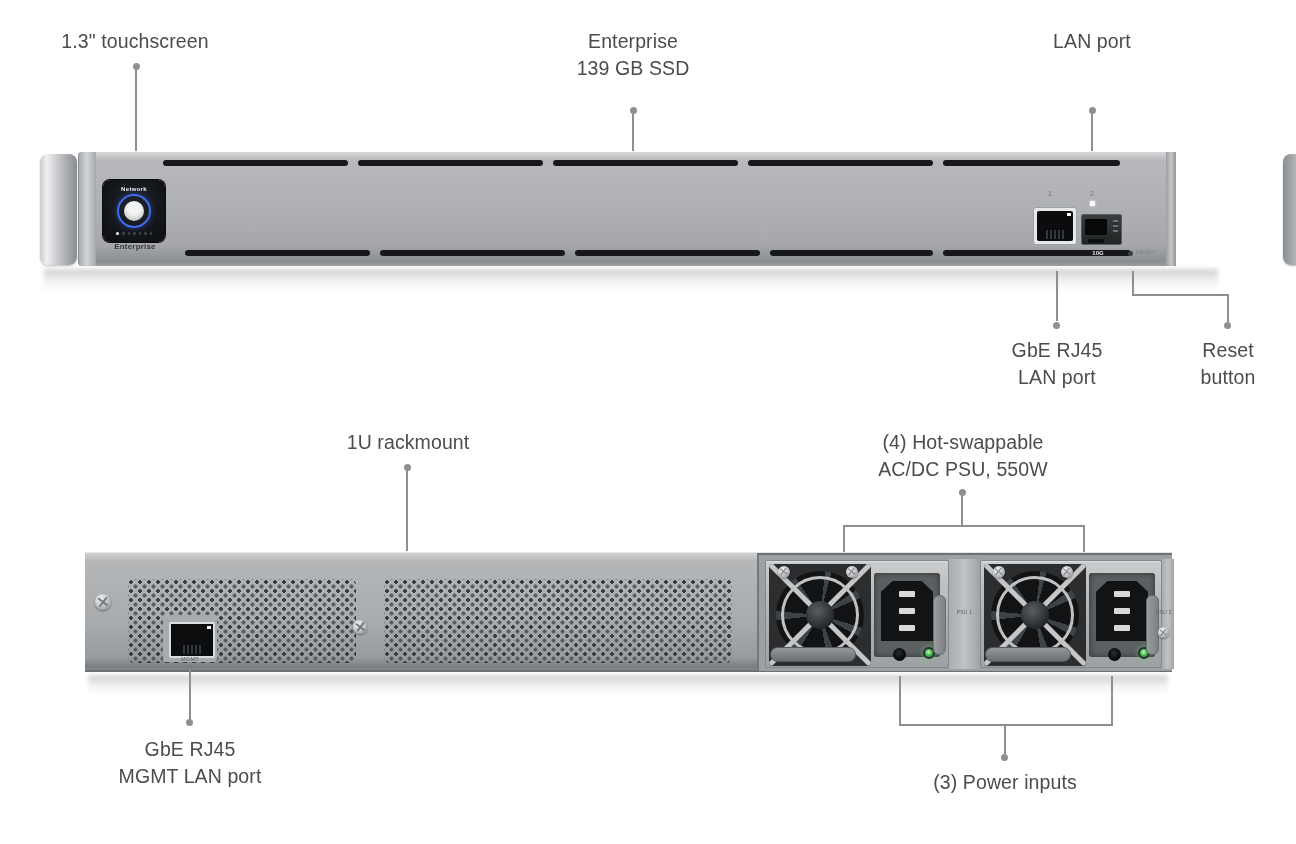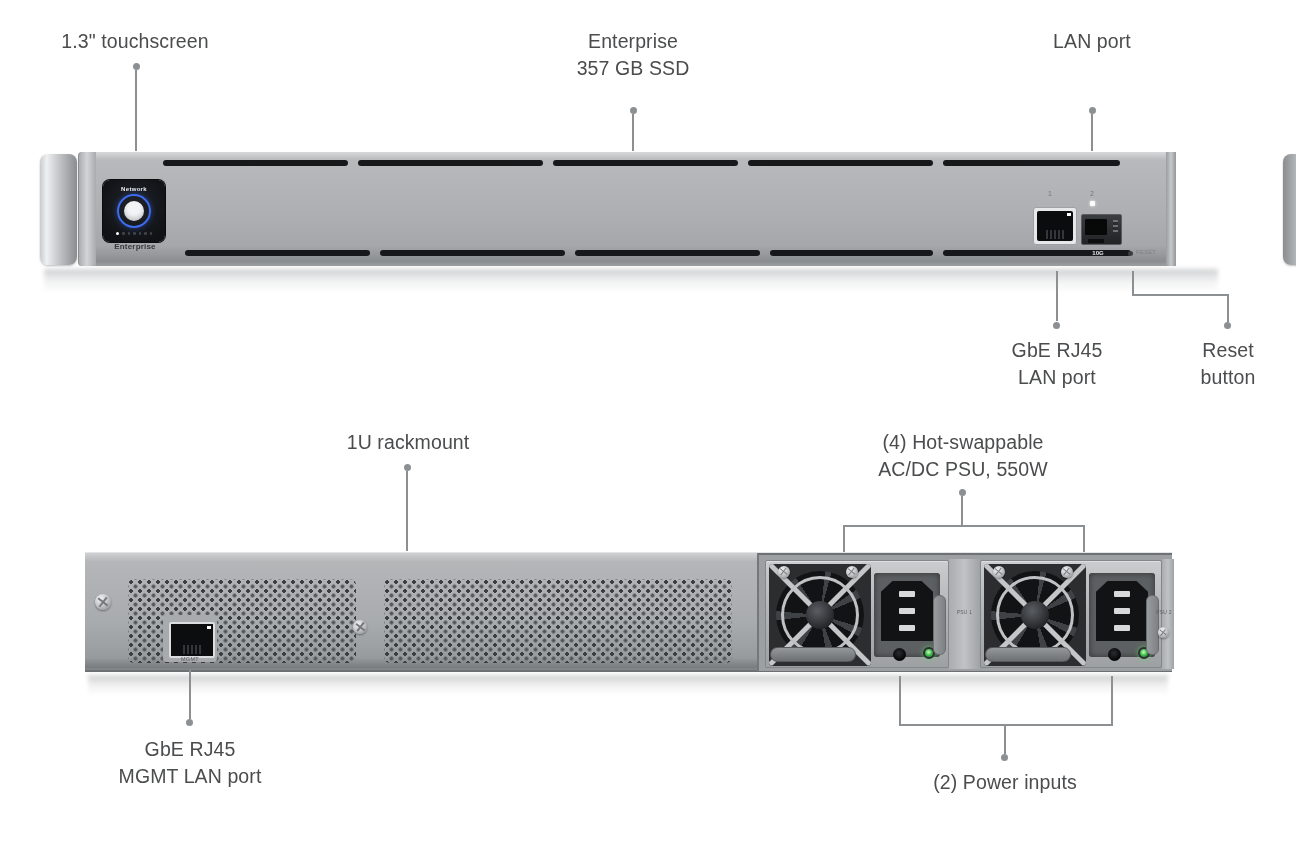--- a/index.html
+++ b/index.html
@@ -106,21 +106,21 @@
 <div class="stage">
 
   <section>
 
     <div class="callout" style="left:35px;top:28px;width:200px">1.3" touchscreen</div>
     <div class="lead-dot" style="left:133px;top:63px"></div>
     <div class="lead" style="left:135px;top:70px;width:2px;height:81px"></div>
 
     <div class="callout" style="left:533px;top:28px;width:200px">
       <div>Enterprise</div>
-      <div>357 GB SSD</div>
+      <div>139 GB SSD</div>
     </div>
     <div class="lead-dot" style="left:630px;top:107px"></div>
     <div class="lead" style="left:632px;top:114px;width:2px;height:37px"></div>
 
     <div class="callout" style="left:992px;top:28px;width:200px">
       <div>LAN port</div>
     </div>
     <div class="lead-dot" style="left:1089px;top:107px"></div>
     <div class="lead" style="left:1091px;top:114px;width:2px;height:37px"></div>
 
@@ -292,15 +292,15 @@
     <div class="callout" style="left:90px;top:736px;width:200px">
       <div>GbE RJ45</div>
       <div>MGMT LAN port</div>
     </div>
 
     <div class="lead" style="left:899px;top:676px;width:2px;height:50px"></div>
     <div class="lead" style="left:1111px;top:676px;width:2px;height:50px"></div>
     <div class="lead" style="left:899px;top:724px;width:214px;height:2px"></div>
     <div class="lead" style="left:1004px;top:724px;width:2px;height:30px"></div>
     <div class="lead-dot" style="left:1001px;top:754px"></div>
-    <div class="callout" style="left:905px;top:769px;width:200px">(2) Power inputs</div>
+    <div class="callout" style="left:905px;top:769px;width:200px">(3) Power inputs</div>
   </section>
 </div>
 
 </body></html>

